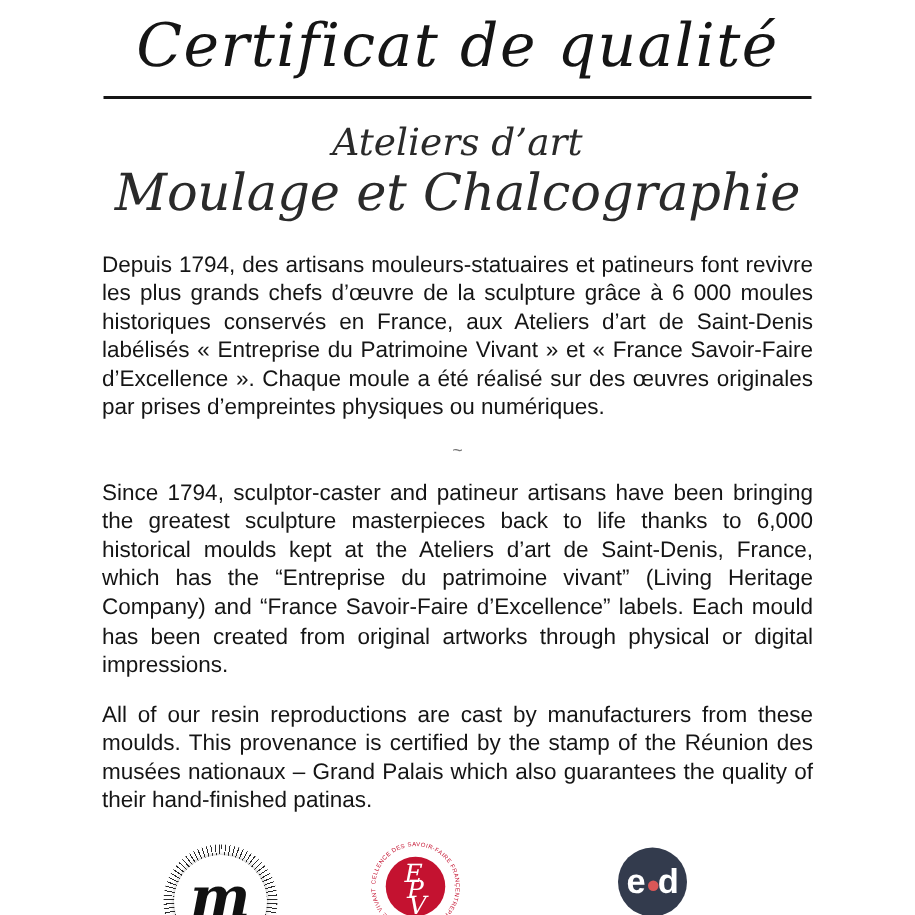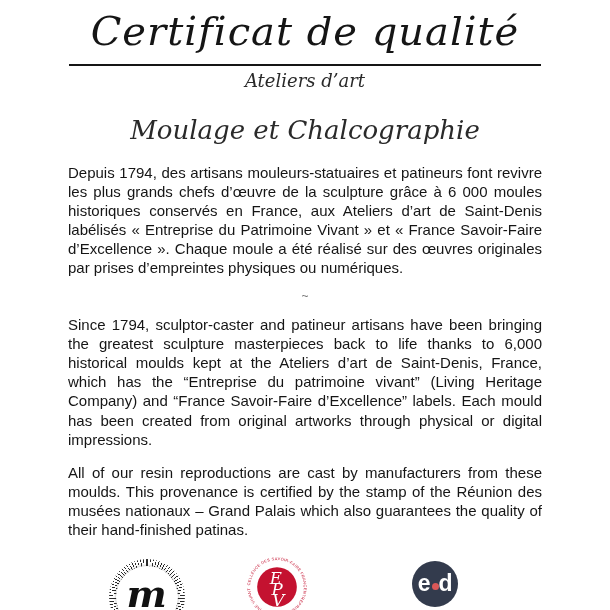--- a/index.html
+++ b/index.html
@@ -28,22 +28,22 @@
     border:0;
     border-top:2px solid #151515;
   }
   .subtitle {
     text-align:center;
     font-family:"DejaVu Serif", serif;
     font-style:italic;
     font-weight:400;
     color:#2a2a2a;
   }
-  .subtitle.s1 { margin-top:4px; font-size:18px; }
-  .subtitle.s2 { margin-top:24px; font-size:26px; }
+  .subtitle.s1 { margin-top:14px; font-size:25px; }
+  .subtitle.s2 { margin-top:0; font-size:34px; }
   .body-text { margin:18px 68px 0; }
   .body-text p {
     font-size:15px;
     line-height:1.27;
     text-align:justify;
     color:#151515;
     margin-bottom:14px;
   }
   .body-text p.en { }
   .separator {

